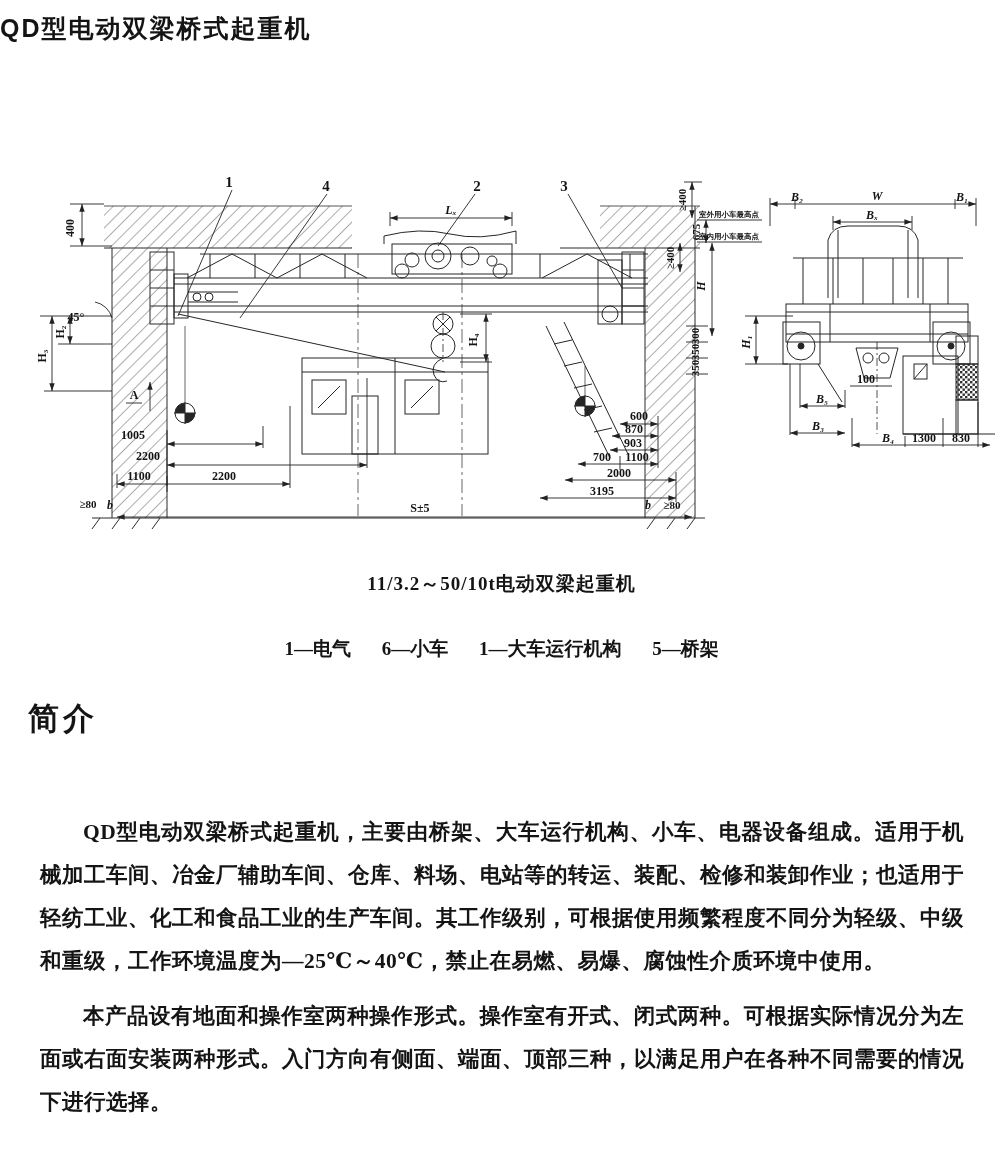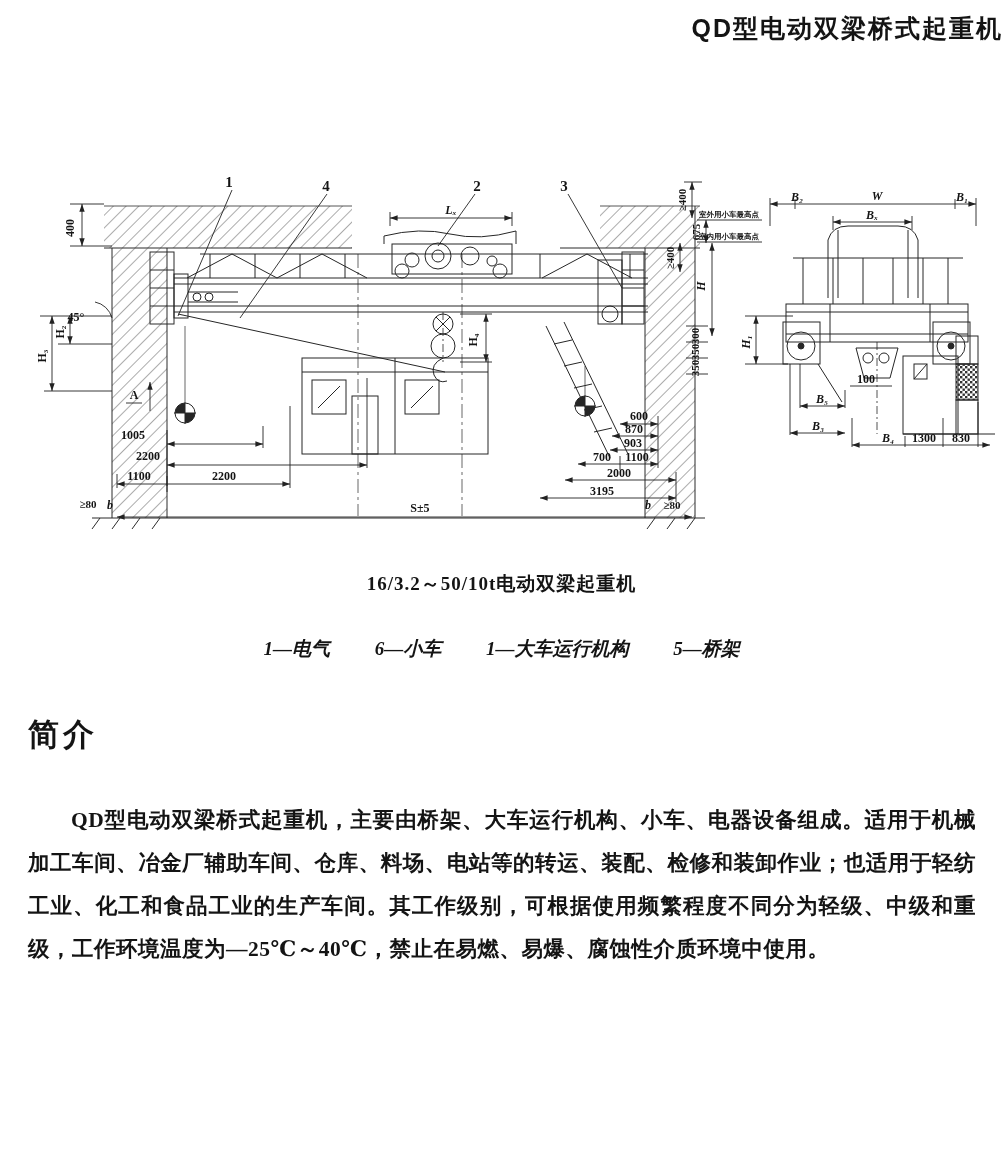--- a/index.html
+++ b/index.html
@@ -1,34 +1,34 @@
 <!DOCTYPE html>
 <html><head>
 <meta charset="utf-8">
 <style>
   * { margin:0; padding:0; box-sizing:border-box; }
   html,body { width:1003px; height:1157px; }
   body { position:relative; background:#ffffff; color:#141414;
          font-family:"Liberation Serif","DejaVu Serif",serif; overflow:hidden; }
-  .page-title { position:absolute; top:12px; left:0; width:100%; text-align:right;
+  .page-title { position:absolute; top:12px; left:0; width:100%; text-align:left;
     font-family:"Liberation Sans","DejaVu Sans",sans-serif; font-weight:bold;
     font-size:25px; letter-spacing:2px; }
   .drawing { position:absolute; top:166px; left:0; width:1003px; height:378px; }
   .fig-caption { position:absolute; top:571px; left:0; width:100%; text-align:center;
     font-size:19px; font-weight:bold; letter-spacing:1px; }
   .fig-legend { position:absolute; top:636px; left:0; width:100%; text-align:center;
     font-size:19px; font-weight:bold; }
-  .fig-legend span { margin:0 20px;font-style:italic; }
-  .intro-heading { position:absolute; top:714px; left:28px;
+  .fig-legend span { margin:0 13px; }
+  .intro-heading { position:absolute; top:698px; left:28px;
     font-family:"Liberation Sans","DejaVu Sans",sans-serif; font-weight:bold;
     font-size:31px; letter-spacing:4px; }
   .body-text { position:absolute; top:799px; left:28px; width:948px;
     font-size:21.5px; line-height:43px; font-weight:bold; text-align:justify;
     letter-spacing:0.5px; }
-  .body-text p { text-indent:2em; margin:0; }
+  .body-text p { text-indent:2em; margin:12px; }
   svg text { fill:#141414; }
   .dt  { font:bold 12px "Liberation Serif","DejaVu Serif",serif; }
   .dts { font:bold 11px "Liberation Serif","DejaVu Serif",serif; }
   .dti { font:italic bold 12px "Liberation Serif","DejaVu Serif",serif; }
   .co  { font:bold 15px "Liberation Serif","DejaVu Serif",serif; }
   .cn  { font:bold 7.5px "Liberation Sans","DejaVu Sans",sans-serif; }
 </style>
 </head>
 <body>
 
@@ -346,26 +346,27 @@
     <text class="dti" x="888" y="276">B₄</text>
     <text class="dt" x="924" y="276">1300</text>
     <text class="dt" x="961" y="276">830</text>
 
     <text class="cn" x="729" y="51">室外用小车最高点</text>
     <text class="cn" x="729" y="73">室内用小车最高点</text>
   </g>
 </svg>
 </div>
 
-<div class="fig-caption">16/3.2～50/10t电动双梁起重机</div>
+<div class="fig-caption">11/3.2～50/10t电动双梁起重机</div>
 
 <div class="fig-legend">
   <span>1—电气</span>
   <span>6—小车</span>
   <span>1—大车运行机构</span>
   <span>5—桥架</span>
 </div>
 
 <h2 class="intro-heading">简介</h2>
 
 <div class="body-text">
   <p>QD型电动双梁桥式起重机，主要由桥架、大车运行机构、小车、电器设备组成。适用于机械加工车间、冶金厂辅助车间、仓库、料场、电站等的转运、装配、检修和装卸作业；也适用于轻纺工业、化工和食品工业的生产车间。其工作级别，可根据使用频繁程度不同分为轻级、中级和重级，工作环境温度为—25℃～40℃，禁止在易燃、易爆、腐蚀性介质环境中使用。</p>
+  <p>本产品设有地面和操作室两种操作形式。操作室有开式、闭式两种。可根据实际情况分为左面或右面安装两种形式。入门方向有侧面、端面、顶部三种，以满足用户在各种不同需要的情况下进行选择。</p>
 </div>
 
 </body></html>

